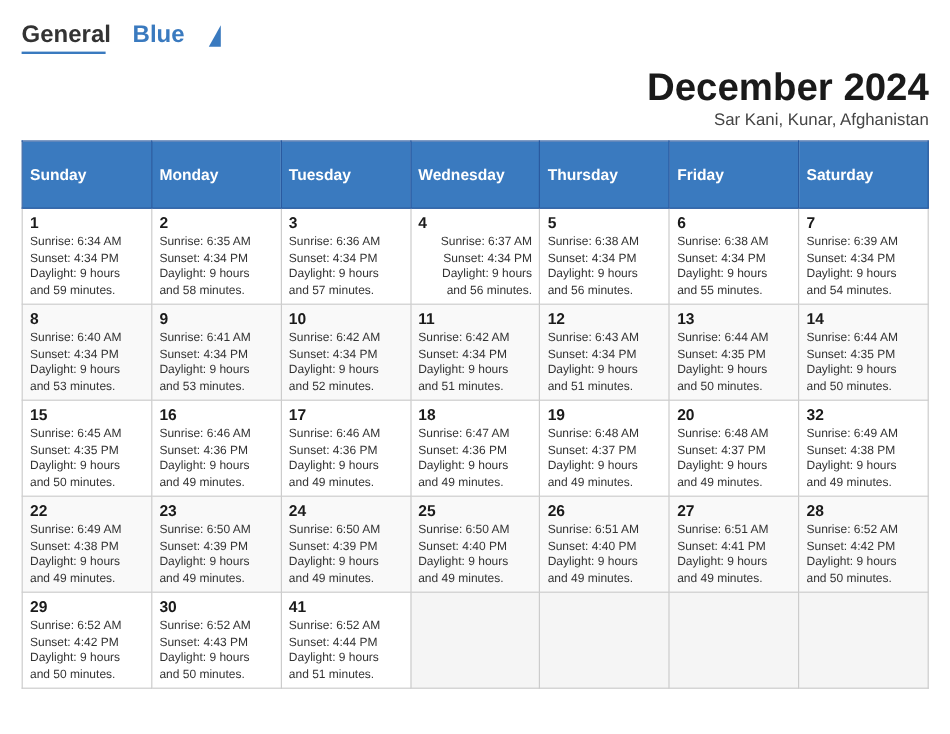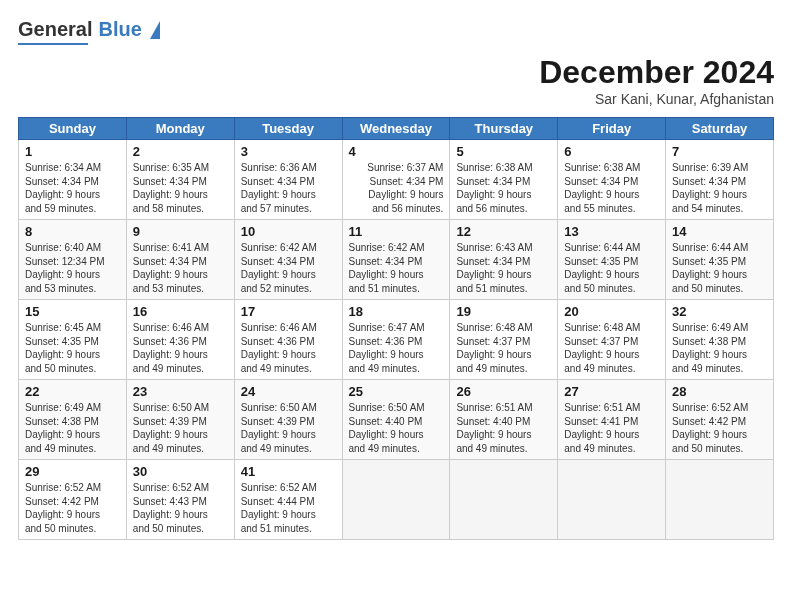--- a/index.html
+++ b/index.html
@@ -26,21 +26,21 @@
       display: flex;
       flex-direction: column;
       align-items: flex-start;
     }
     .logo-text {
       font-size: 20px;
       font-weight: bold;
       color: #1a1a1a;
       display: flex;
       align-items: center;
-      gap: 6px;
+      gap: 18px;
     }
     .logo-general { color: #333; }
     .logo-blue { color: #3a7abf; }
     .logo-triangle {
       width: 0;
       height: 0;
       border-left: 10px solid transparent;
       border-bottom: 18px solid #3a7abf;
       display: inline-block;
       margin-left: 2px;
@@ -65,22 +65,22 @@
       font-size: 14px;
       color: #444;
     }
     .calendar {
       width: 100%;
       border-collapse: collapse;
     }
     .calendar th {
       background: #3a7abf;
       color: #fff;
-      text-align: center;
-      padding: 3px 6px;
+      text-align: left;
+      padding: 20px 6px;
       font-size: 13px;
       font-weight: bold;
       border: 1px solid #2a5a9f;
     }
     .calendar td {
       vertical-align: top;
       padding: 4px 6px;
       border: 1px solid #ccc;
       font-size: 10.5px;
       color: #333;
@@ -188,21 +188,21 @@
             <div class="day-info" style="white-space: pre-line;">Sunrise: 6:39 AM
 Sunset: 4:34 PM
 Daylight: 9 hours
 and 54 minutes.</div>
           </td>
         </tr>
         <tr>
           <td>
             <span class="day-num">8</span>
             <div class="day-info" style="white-space: pre-line;">Sunrise: 6:40 AM
-Sunset: 12:34 PM
+Sunset: 4:34 PM
 Daylight: 9 hours
 and 53 minutes.</div>
           </td>
           <td>
             <span class="day-num">9</span>
             <div class="day-info" style="white-space: pre-line;">Sunrise: 6:41 AM
 Sunset: 4:34 PM
 Daylight: 9 hours
 and 53 minutes.</div>
           </td>

